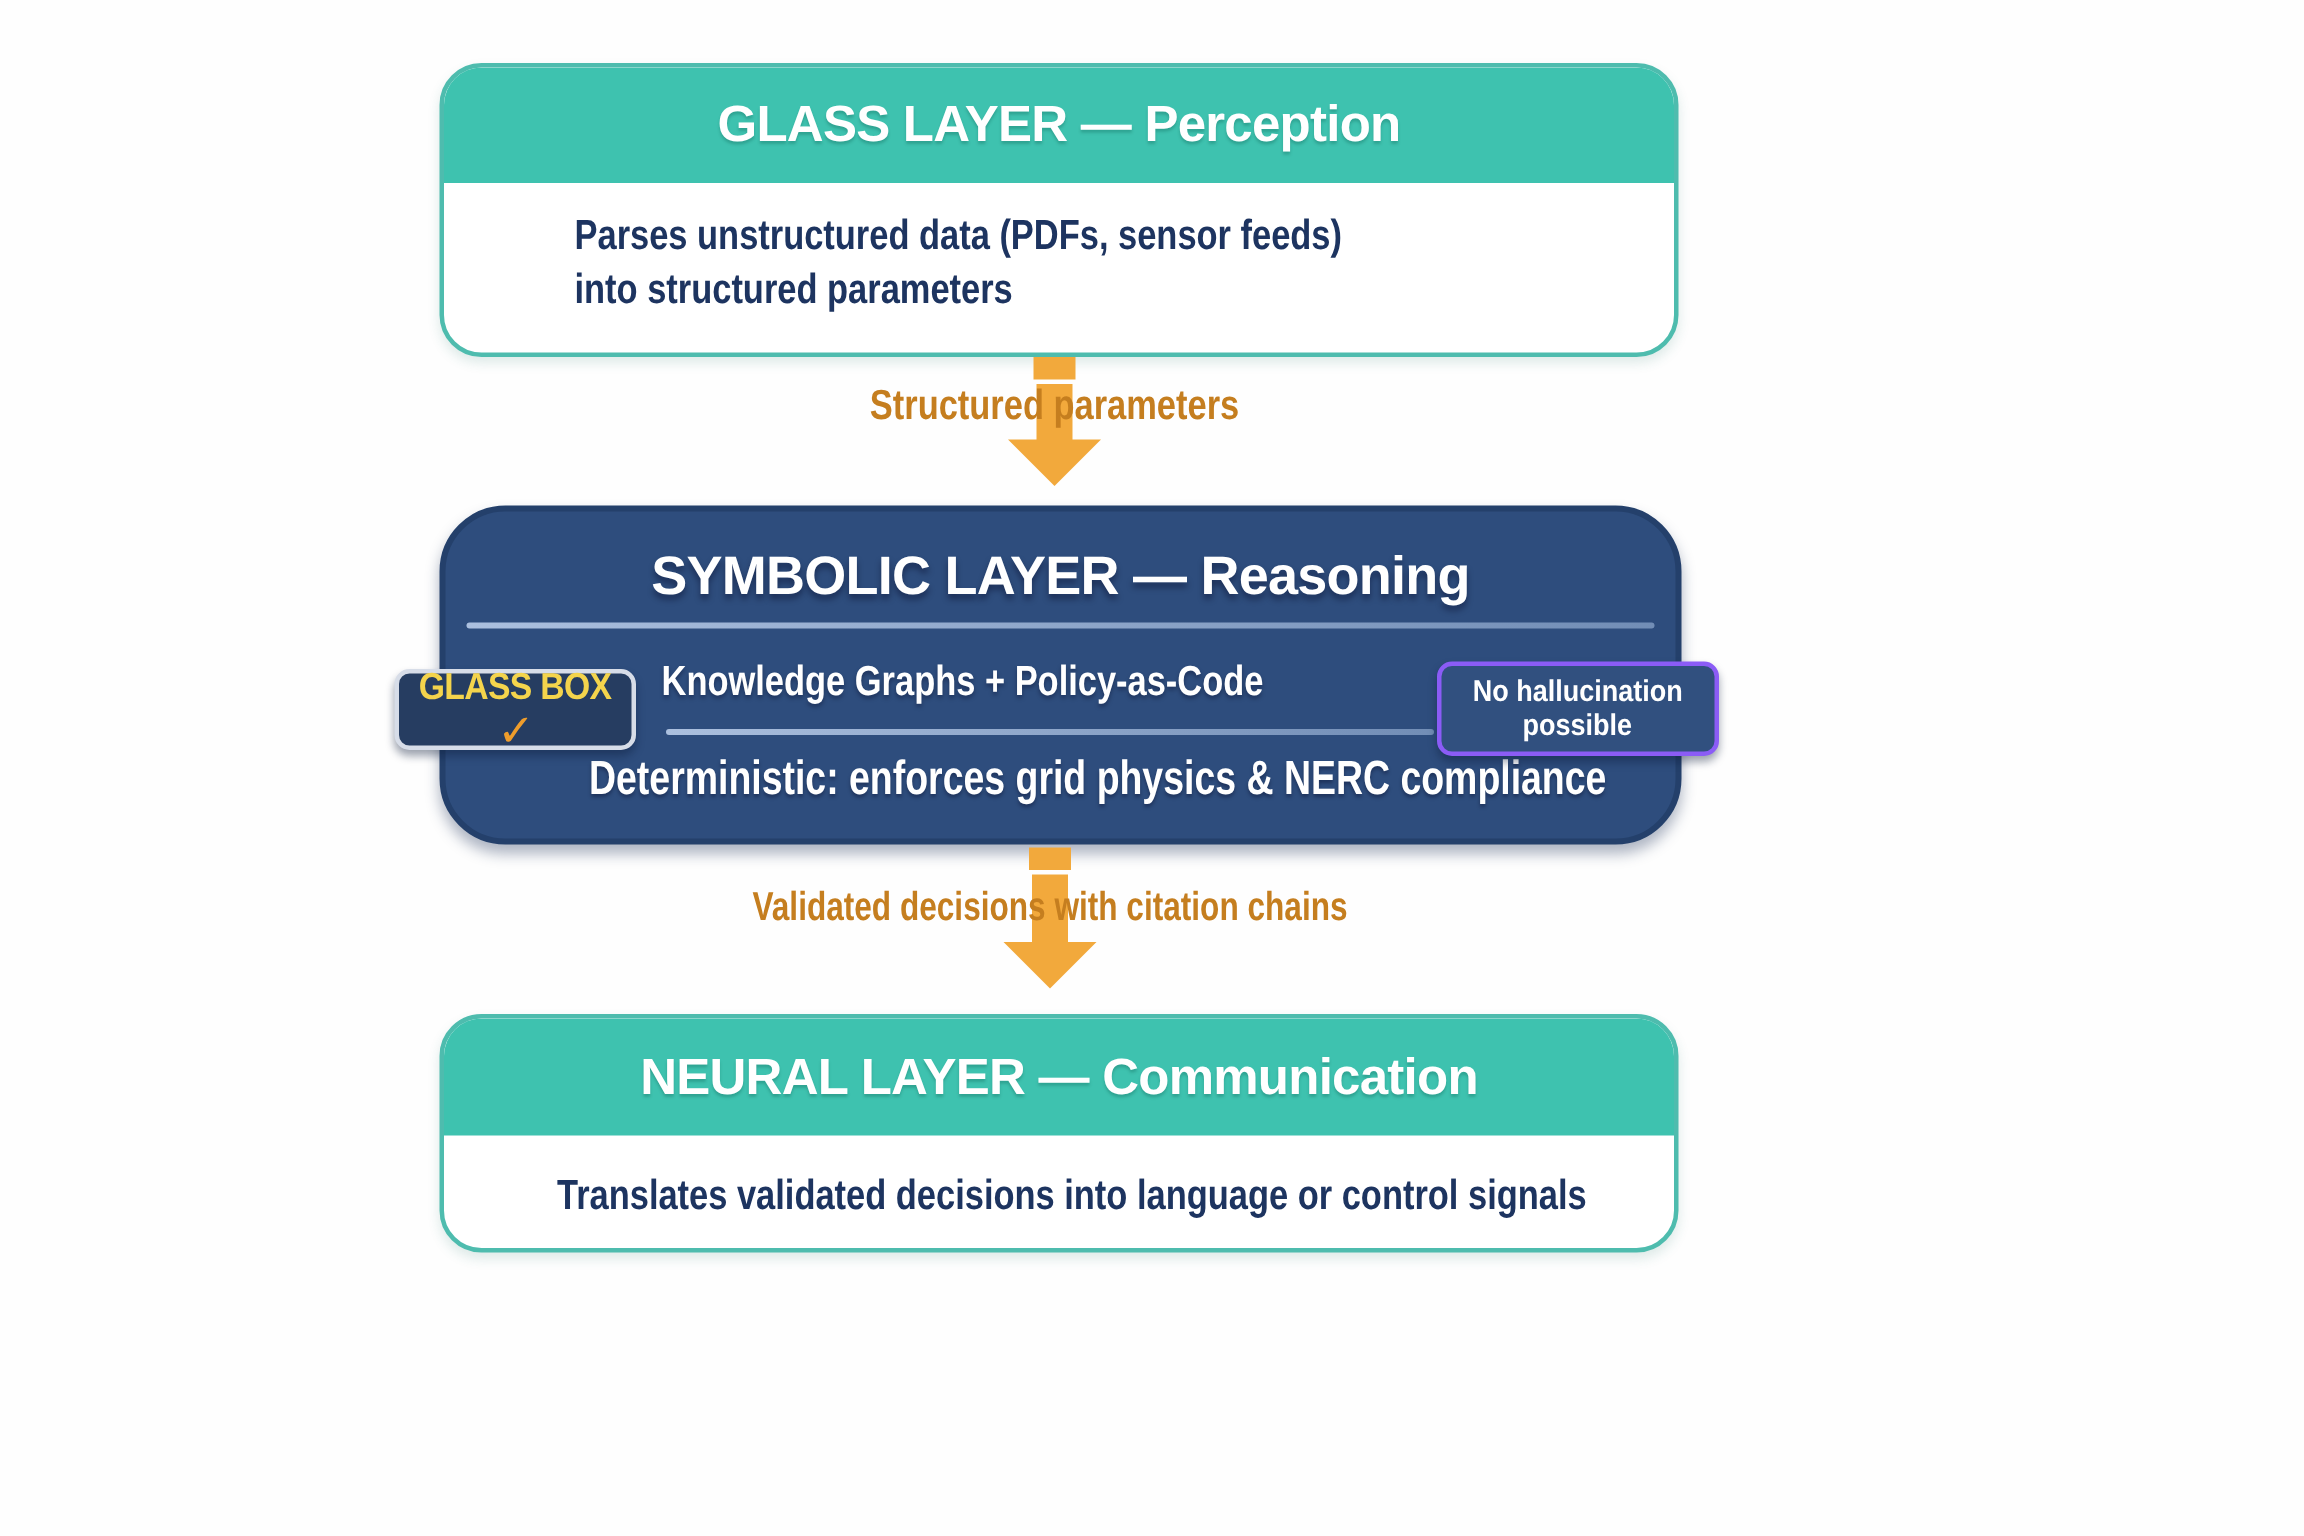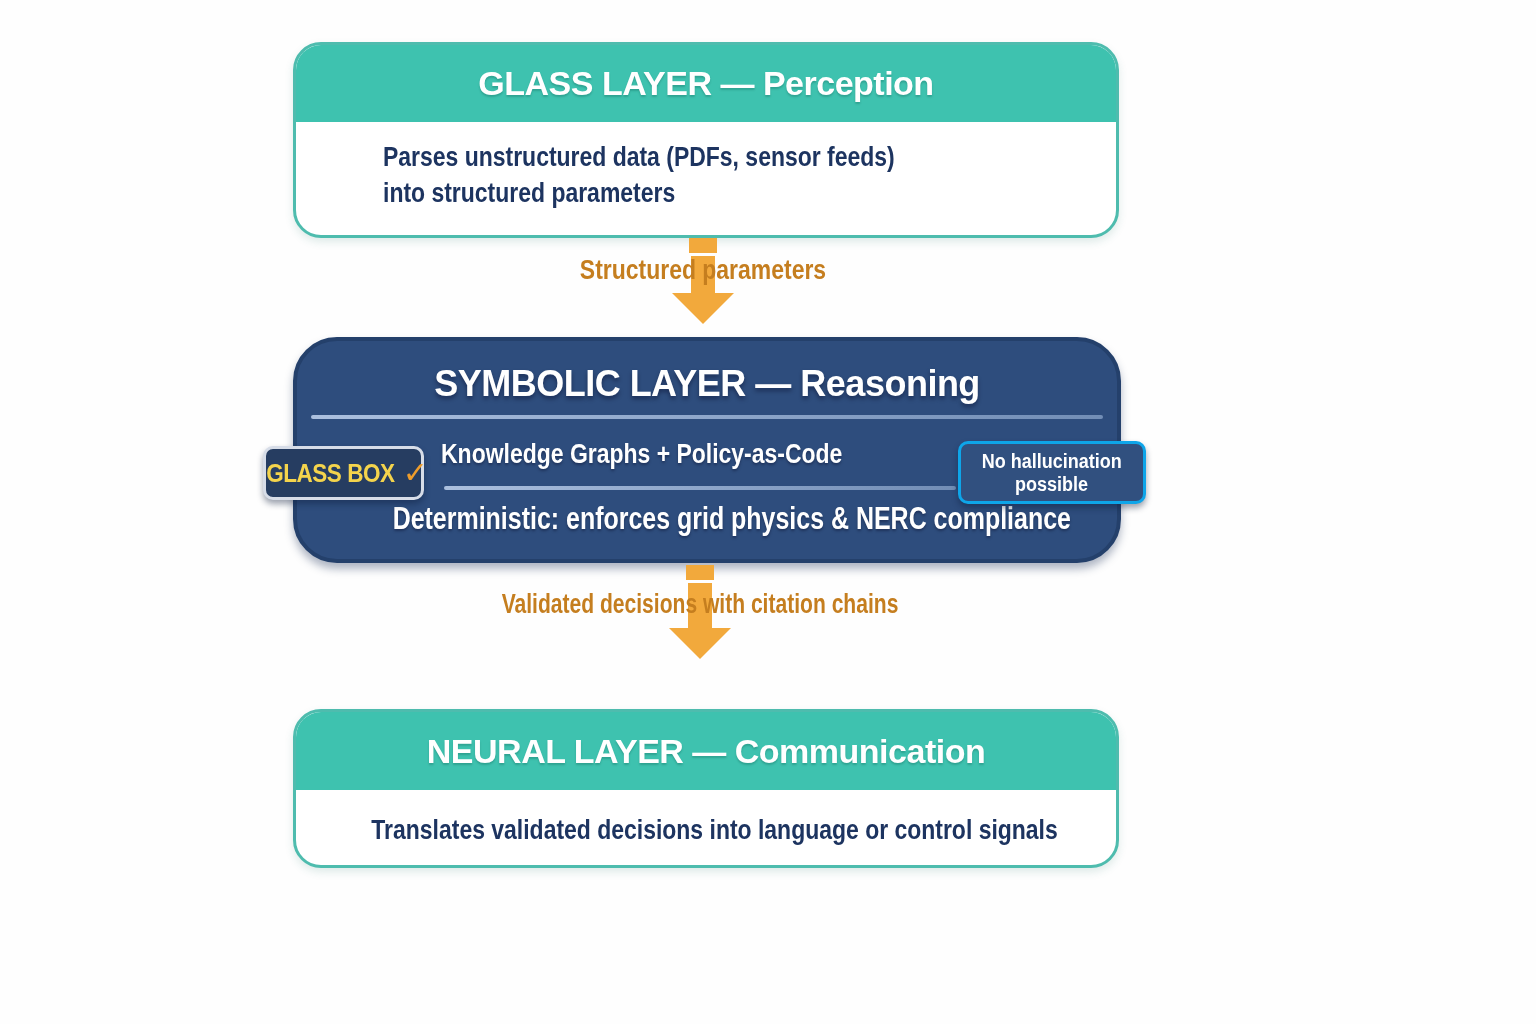--- a/index.html
+++ b/index.html
@@ -38,21 +38,21 @@
   }
   .teal-body { color:#1d3460; font-weight:bold; }
 
   #box-perception { top:42px; height:190px; }
   #box-perception .teal-header { height:77px; }
   #box-perception .teal-body {
     padding:17px 36px 0 87px;
     font-size:28px; line-height:36px;
     text-align:left;
   }
-  #box-communication { top:709px; height:153px; }
+  #box-communication { top:676px; height:153px; }
   #box-communication .teal-header { height:78px; }
   #box-communication .teal-body {
     padding-top:24px;
     font-size:28px;
     text-align:center;
   }
 
   .condensed {
     display:inline-block;
     transform:scaleX(0.82);
@@ -127,20 +127,21 @@
   }
   #symbolic-row-1 { top:97px; left:85px; width:520px; font-size:28px; }
   #symbolic-row-2 { top:159px; left:0; width:100%; font-size:32px; }
 
   
   .badge {
     position:absolute;
     display:flex; align-items:center; justify-content:center;
     border-radius:10px;
     box-shadow:0 4px 6px rgba(10,25,55,0.4);
+    flex-direction:column;
   }
   #badge-glassbox {
     left:263px; top:446px;
     width:155px; height:48px;
     background:#263d61;
     border:3px solid #d7dde8;
   }
   #badge-glassbox .badge-text {
     color:#f4d44c; font-size:25px; font-weight:bold;
     letter-spacing:-0.5px;
@@ -148,21 +149,21 @@
     white-space:nowrap;
   }
   #badge-glassbox .check {
     color:#ee9d2c; font-size:30px; font-weight:bold;
     margin-left:1px; line-height:1;
   }
   #badge-no-hallucination {
     left:958px; top:441px;
     width:182px; height:57px;
     background:#31507f;
-    border:3px solid #0ea5e9;
+    border:3px solid #8b5cf6;
     flex-direction:column;
   }
   #badge-no-hallucination .badge-line {
     color:#ffffff; font-size:20px; font-weight:bold;
     line-height:23px;
     transform:scaleX(0.9);
     white-space:nowrap;
   }
 </style>
 </head>

